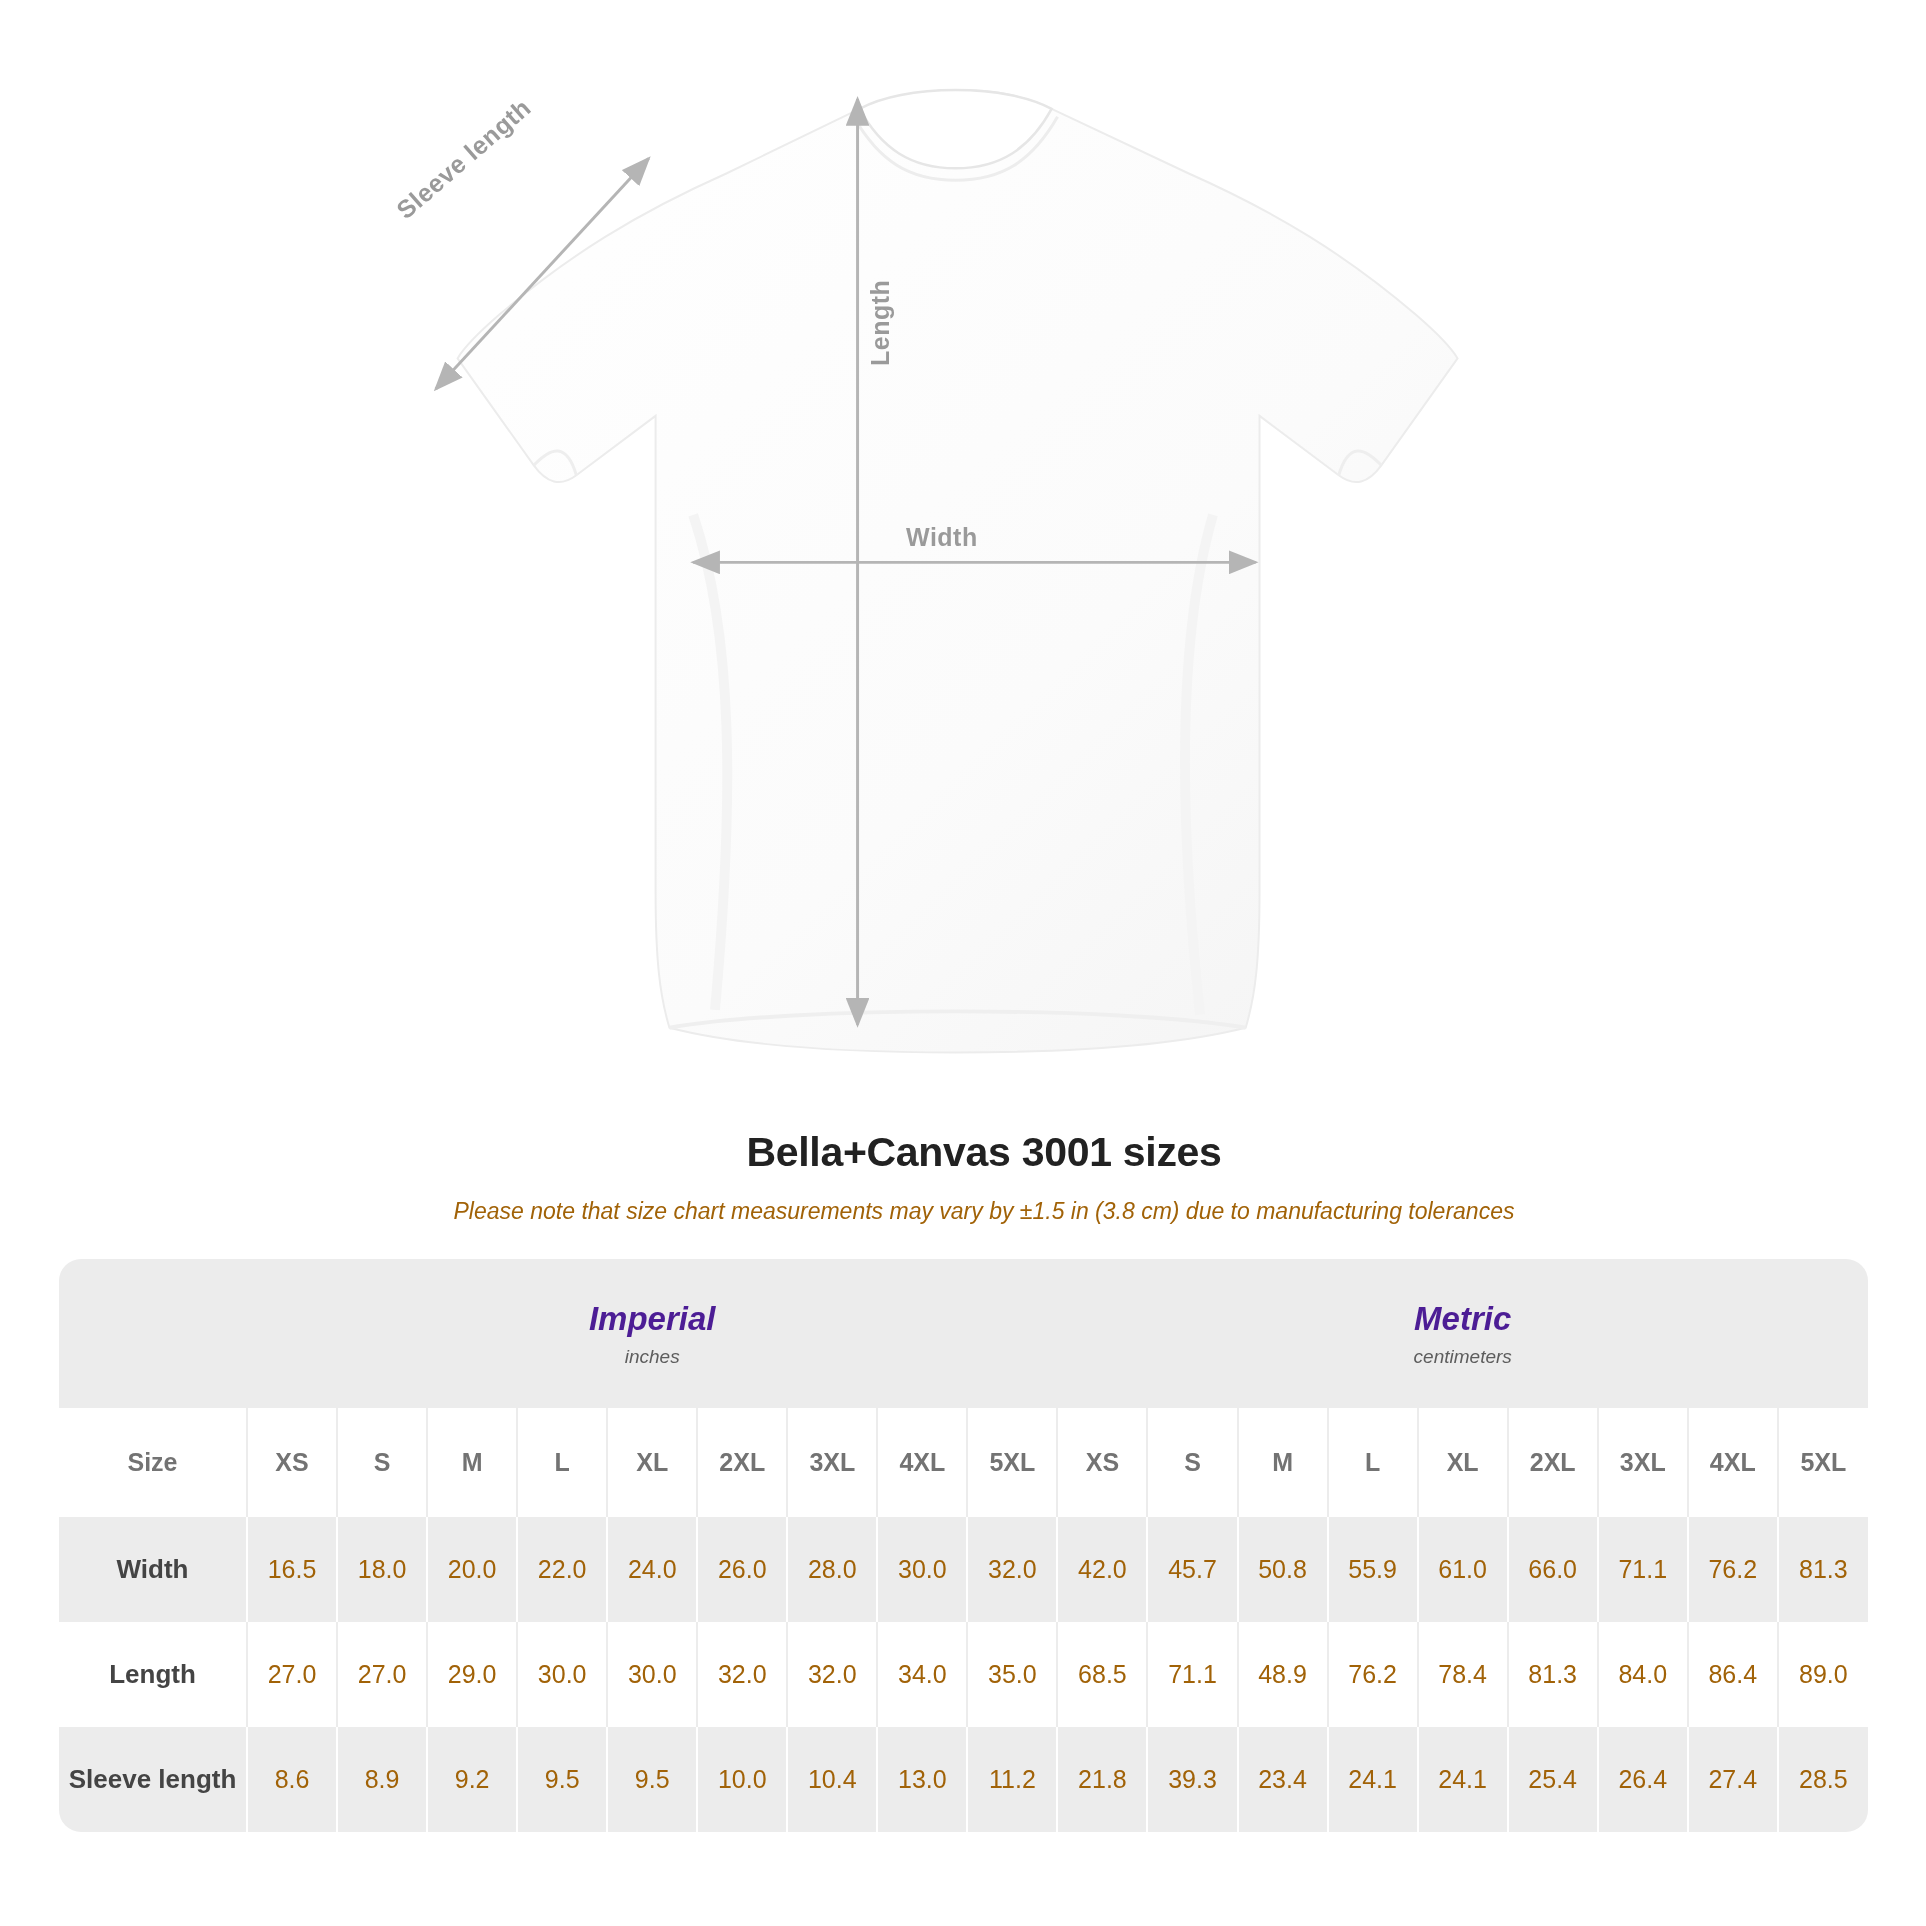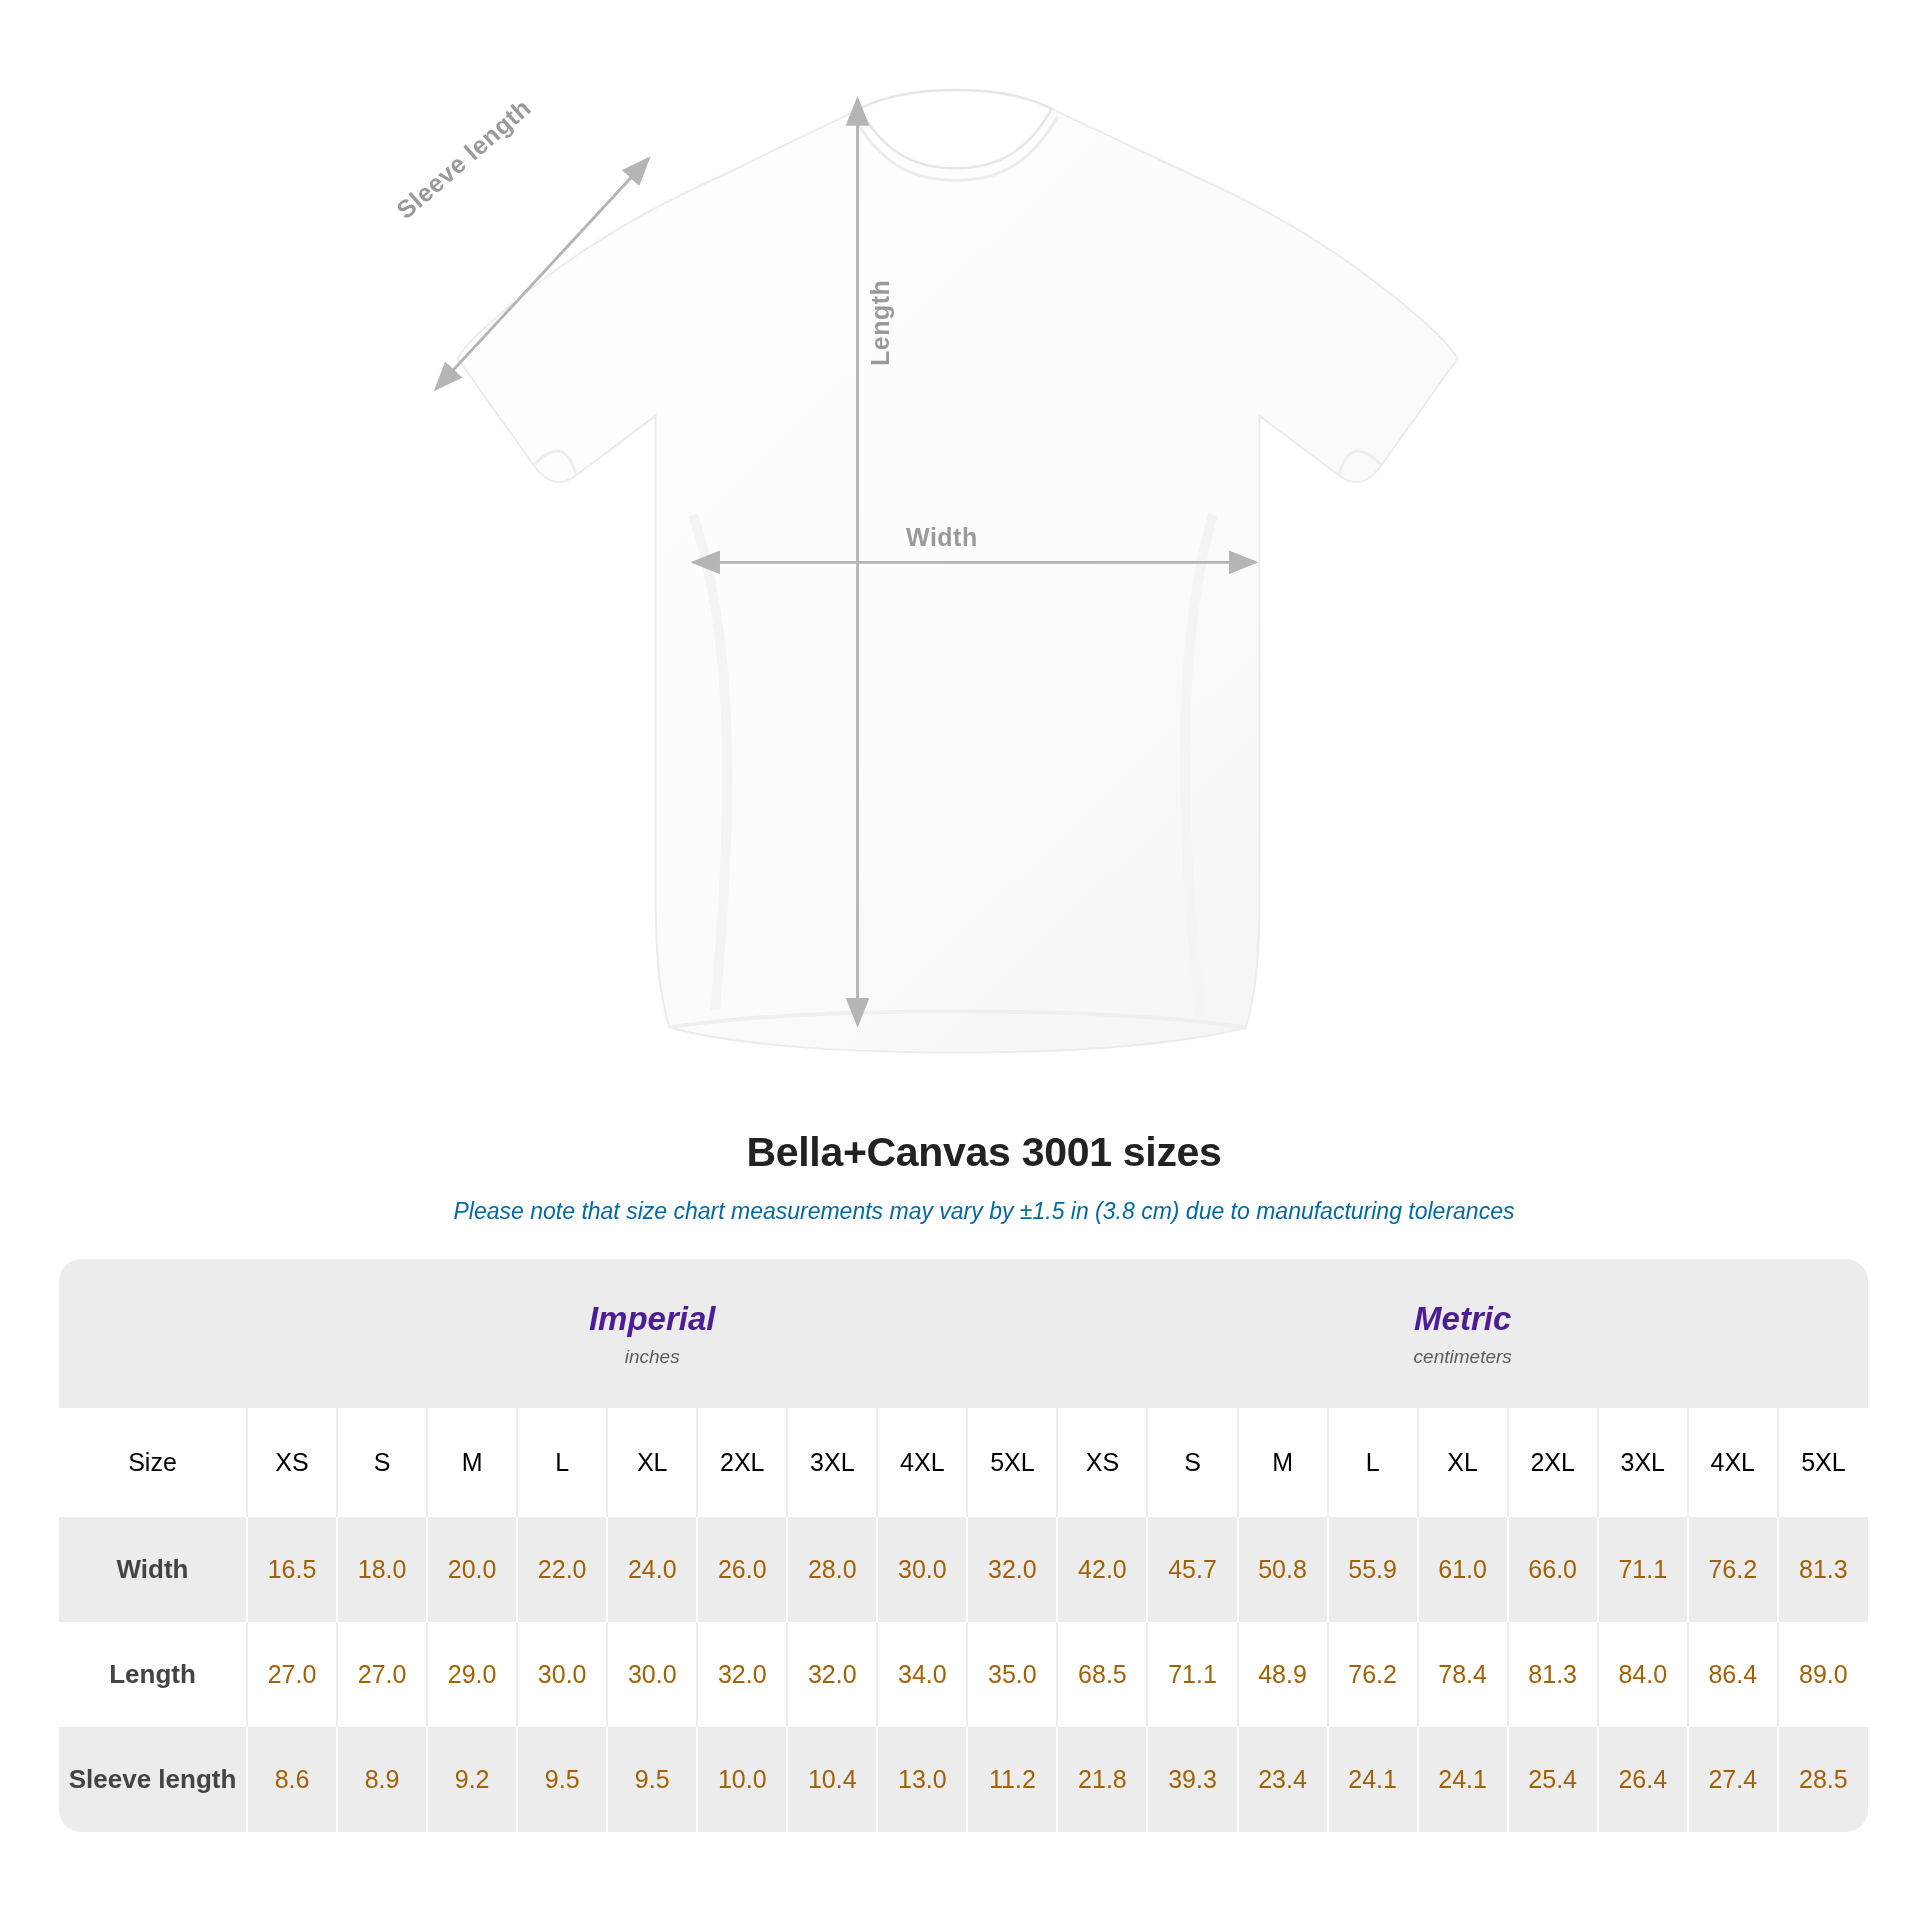--- a/index.html
+++ b/index.html
@@ -62,21 +62,21 @@
   }
   .chart-title {
     font-size: 41px;
     font-weight: bold;
     color: #222222;
     letter-spacing: -0.3px;
   }
   .chart-note {
     font-size: 23px;
     font-style: italic;
-    color: #0369a1;
+    color: #a16207;
     margin-top: 22px;
   }
 
   
   .table-wrap {
     margin: 34px 59px 0 59px;
     border-radius: 22px;
     overflow: hidden;
     background: #ffffff;
   }
@@ -109,22 +109,22 @@
     margin-top: 8px;
   }
   .unit-row td.corner {
     background: #ececec;
   }
 
   
   .size-row td {
     height: 107px;
     font-size: 25px;
-    font-weight: normal;
-    color: #000000;
+    font-weight: bold;
+    color: #737373;
     background: #ffffff;
   }
   .size-row td.rowlabel {
     background: #ffffff;
   }
 
   
   .data-row td {
     height: 103px;
     font-size: 25px;

